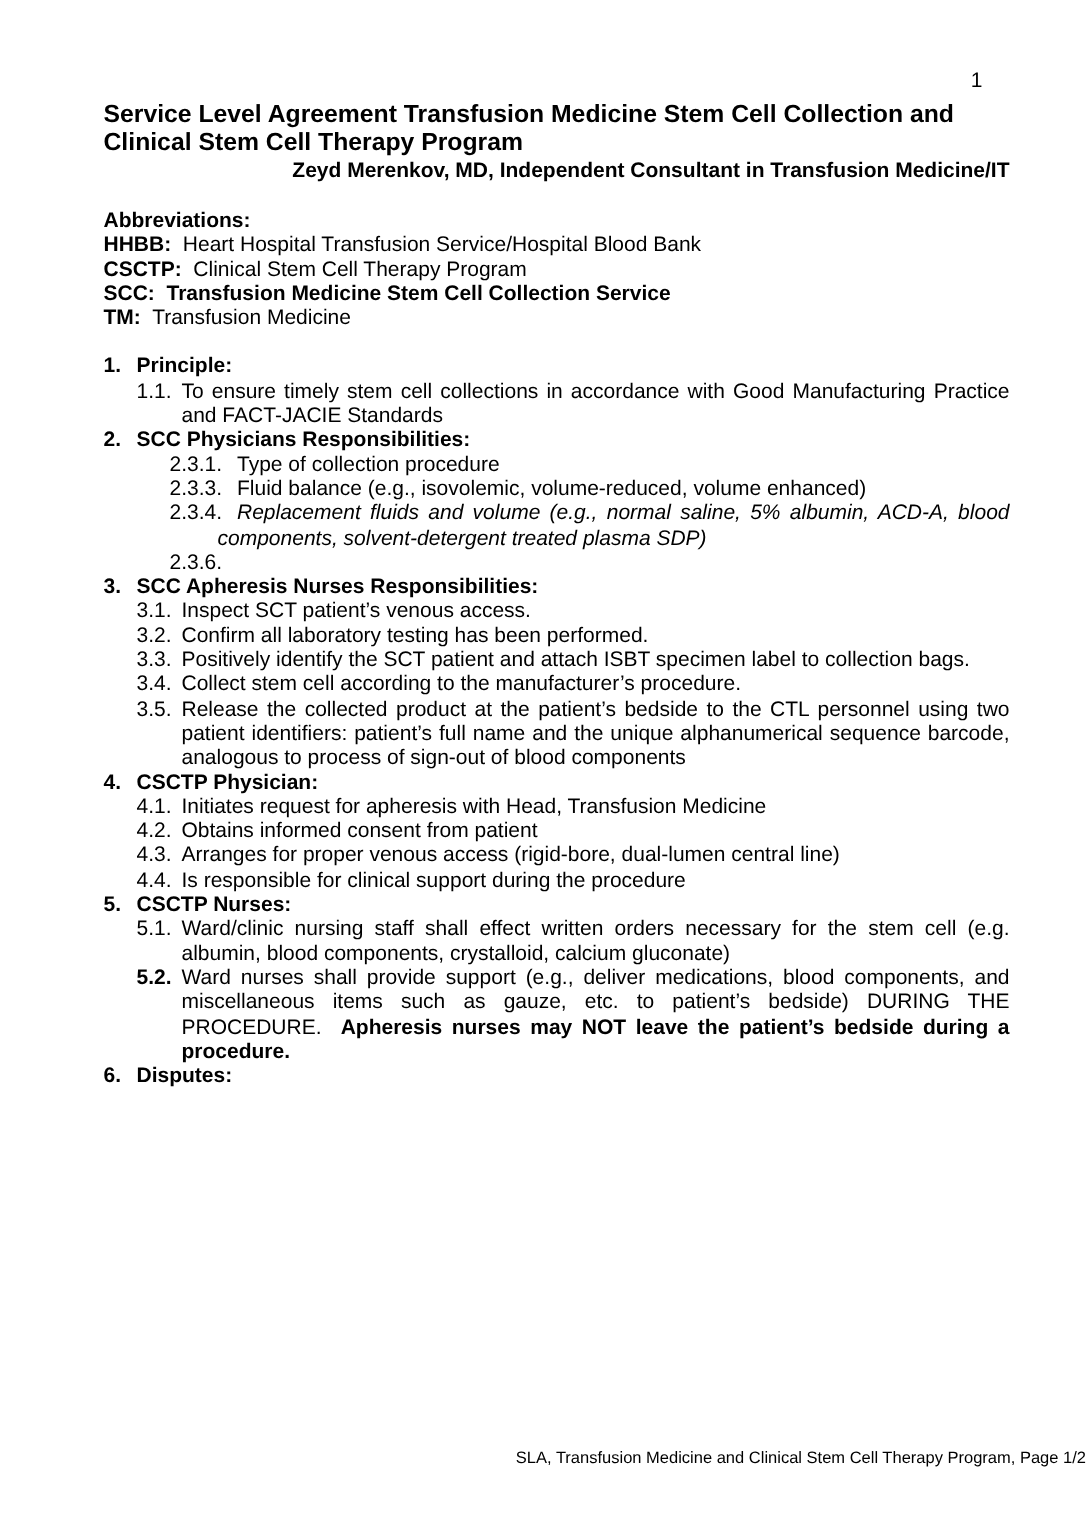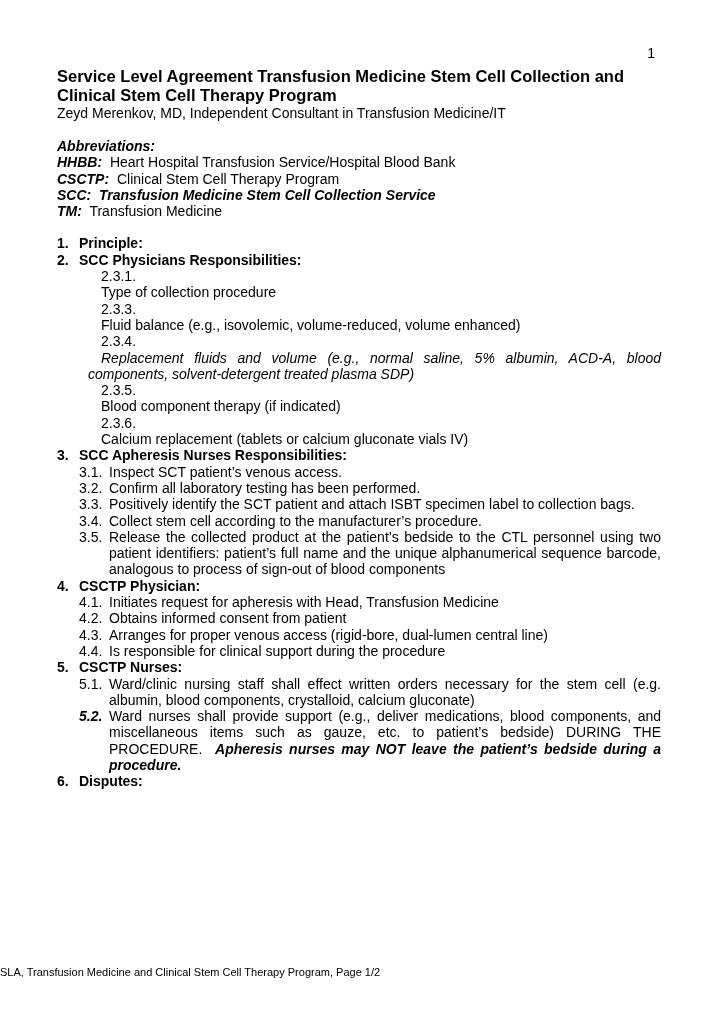--- a/index.html
+++ b/index.html
@@ -1,36 +1,36 @@
 <!DOCTYPE html>
 <html><head>
 <meta charset="utf-8">
 <style>
   html, body { margin: 0; padding: 0; background: #ffffff; }
   body { width: 724px; height: 1024px; position: relative; overflow: hidden;
          font-family: "Liberation Sans", sans-serif; color: #000; }
   .page { position: absolute; left: 0; top: 0; width: 724px; height: 1024px; }
   .pagenum { position: absolute; top: 45px; right: 69px; font-size: 14px; }
-  .content { position: absolute; left: 57px; top: 67px; width: 604px; font-size: 14px; line-height: 16.3px; }
+  .content { position: absolute; left: 69px; top: 67px; width: 604px; font-size: 14px; line-height: 16.3px; }
   .title { font-weight: bold; font-size: 16.5px; line-height: 19px; }
-  .author { font-weight: normal; font-size: 14px; line-height: 17px; }
+  .author { font-weight: bold; font-size: 14px; line-height: 17px; text-align: right; }
   .gap { height: 16px; }
-  .b { font-weight: bold; font-style: italic; }
+  .b { font-weight: bold; }
   .sec { position: relative; }
   .sec-head { font-weight: bold; display: flex; }
   .sec-head .num { width: 22px; flex: none; }
   .l2 { display: flex; padding-left: 22px; }
   .l2 .num { width: 30px; flex: none; }
   .l2 .txt { flex: 1; text-align: justify; }
-  .l3 { display: flex; padding-left: 44px; flex-direction: column; }
+  .l3 { display: flex; padding-left: 44px; }
   .l3 .num { width: 45px; flex: none; }
   .l3 .txt { flex: 1; }
   .l3 .txt.hang { margin-left: -13px; text-indent: 13px; font-style: italic; }
   .just { text-align: justify; text-align-last: left; }
-  .footer { position: absolute; top: 966px; left: 0; width: 724px; text-align: left; font-size: 11px; }
+  .footer { position: absolute; top: 966px; left: 0; width: 724px; text-align: right; font-size: 11px; }
 </style>
 </head>
 <body>
 
 <div class="page">
   <div class="pagenum">1</div>
 
   <div class="content">
     <div class="title">Service Level Agreement Transfusion Medicine Stem Cell Collection and Clinical Stem Cell Therapy Program</div>
     <div class="author">Zeyd Merenkov, MD, Independent Consultant in Transfusion Medicine/IT</div>
@@ -43,46 +43,45 @@
       <div><span class="b">SCC:</span>&nbsp; <span class="b">Transfusion Medicine Stem Cell Collection Service</span></div>
       <div><span class="b">TM:</span>&nbsp; <span>Transfusion Medicine</span></div>
     </div>
     <div class="gap"></div>
 
     <div class="sec">
       <div class="sec-head">
           <span class="num">1.</span>
           <span>Principle:</span>
         </div>
+      <div class="l2">
+          <span class="num">1.1.</span>
+          <span class="txt just">To ensure timely stem cell collections in accordance with Good Manufacturing Practice and FACT-JACIE Standards</span>
+        </div>
     </div>
 
     <div class="sec">
       <div class="sec-head">
           <span class="num">2.</span>
           <span>SCC Physicians Responsibilities:</span>
         </div>
       <div class="l3">
           <span class="num">2.3.1.</span>
           <span class="txt">Type of collection procedure</span>
         </div>
       <div class="l3">
           <span class="num">2.3.3.</span>
           <span class="txt">Fluid balance (e.g., isovolemic, volume-reduced, volume enhanced)</span>
         </div>
       <div class="l3">
           <span class="num">2.3.4.</span>
           <span class="txt hang just">Replacement fluids and volume (e.g., normal saline, 5% albumin, ACD-A, blood components, solvent-detergent treated plasma SDP)</span>
         </div>
       <div class="l3">
-          <span class="num">2.3.5.</span>
-          <span class="txt">Blood component therapy (if indicated)</span>
-        </div>
-      <div class="l3">
           <span class="num">2.3.6.</span>
-          <span class="txt">Calcium replacement (tablets or calcium gluconate vials IV)</span>
         </div>
     </div>
 
     <div class="sec">
       <div class="sec-head">
           <span class="num">3.</span>
           <span>SCC Apheresis Nurses Responsibilities:</span>
         </div>
       <div class="l2">
           <span class="num">3.1.</span>

